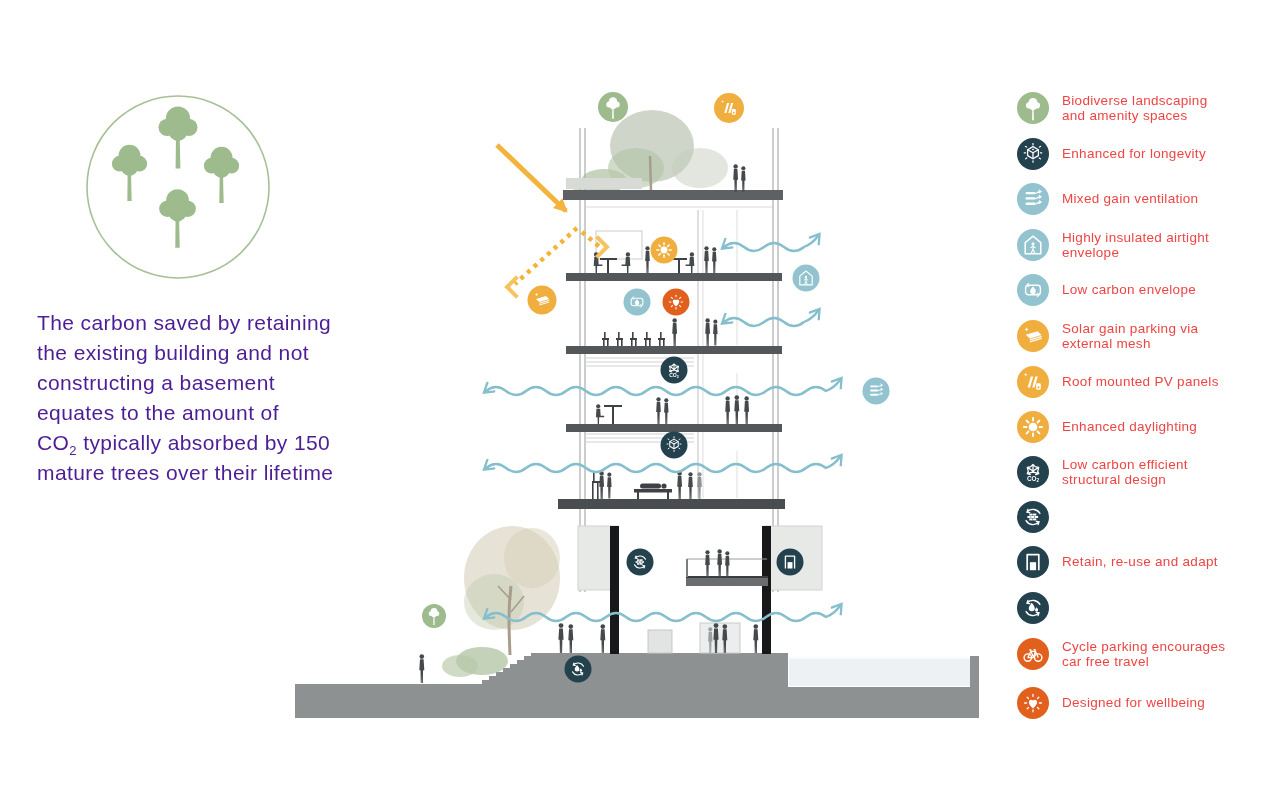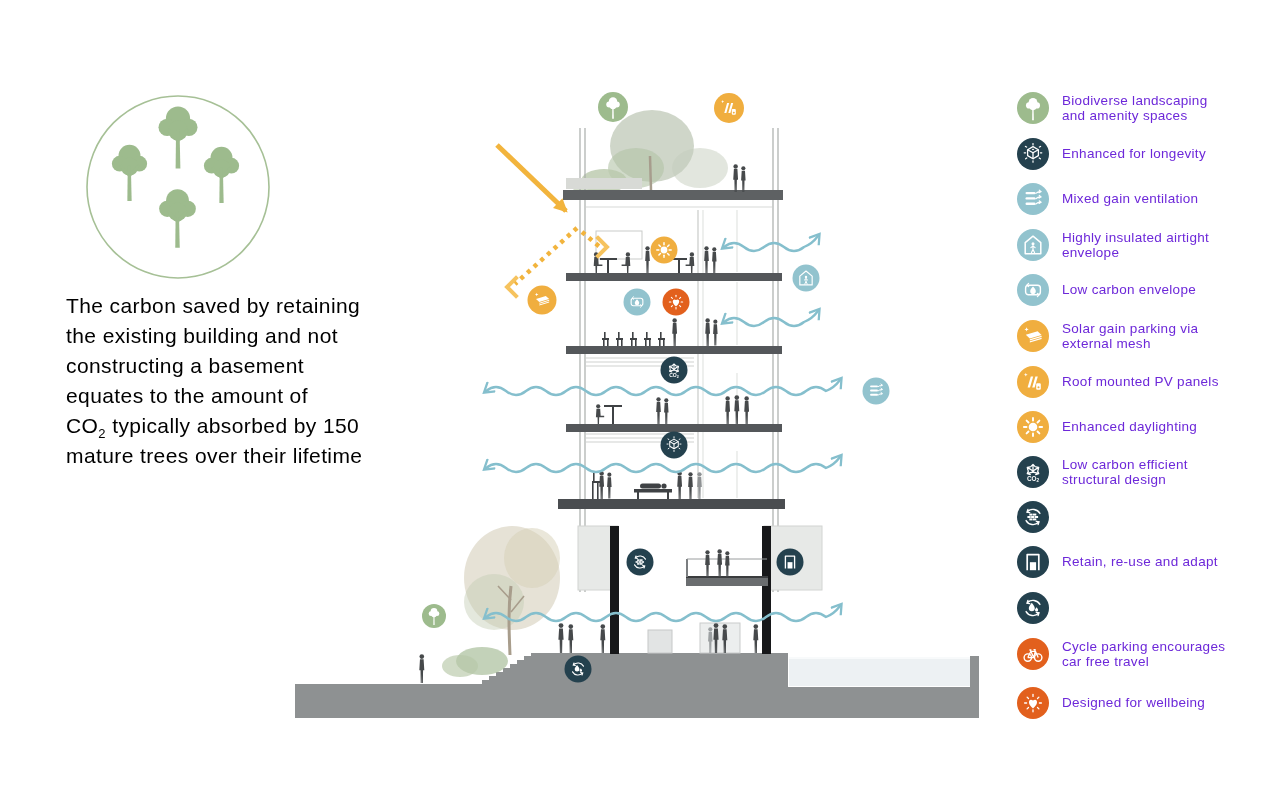--- a/index.html
+++ b/index.html
@@ -1,30 +1,30 @@
 <!DOCTYPE html>
 <html><head>
 <meta charset="utf-8">
 <style>
   html,body{margin:0;padding:0;background:#ffffff;}
   body{width:1280px;height:800px;position:relative;overflow:hidden;
        font-family:"Liberation Sans",sans-serif;}
   #stage{position:absolute;inset:0;width:1280px;height:800px;}
   svg{display:block;}
   
-  .para{position:absolute;left:37px;top:291px;width:330px;
-        font-size:21px;line-height:30px;letter-spacing:.4px;color:#000000;
-        white-space:pre-line;margin-left:29px;}
+  .para{position:absolute;left:37px;top:308px;width:330px;
+        font-size:21px;line-height:30px;letter-spacing:.4px;color:#4c1d95;
+        white-space:pre-line;}
   .para sub{font-size:13px;line-height:0;}
   
   .legend-row{position:absolute;left:1017px;display:flex;align-items:center;
               transform:translateY(-50%);}
   .legend-row .lic{flex:0 0 32px;width:32px;height:32px;}
   .legend-row .llabel{margin-left:13px;font-size:13.5px;line-height:15.5px;
-              letter-spacing:.3px;color:#6d28d9;white-space:pre-line;width:200px;}
+              letter-spacing:.3px;color:#ef4444;white-space:pre-line;width:200px;}
 </style>
 </head>
 <body>
 
 <svg width="0" height="0" style="position:absolute" aria-hidden="true">
   <defs>
     <symbol id="s-tree" viewBox="0 0 24 32">
       <circle cx="12" cy="8" r="5.6" fill="currentColor"></circle>
       <circle cx="7" cy="12" r="4" fill="currentColor"></circle>
       <circle cx="17" cy="12" r="4" fill="currentColor"></circle>

